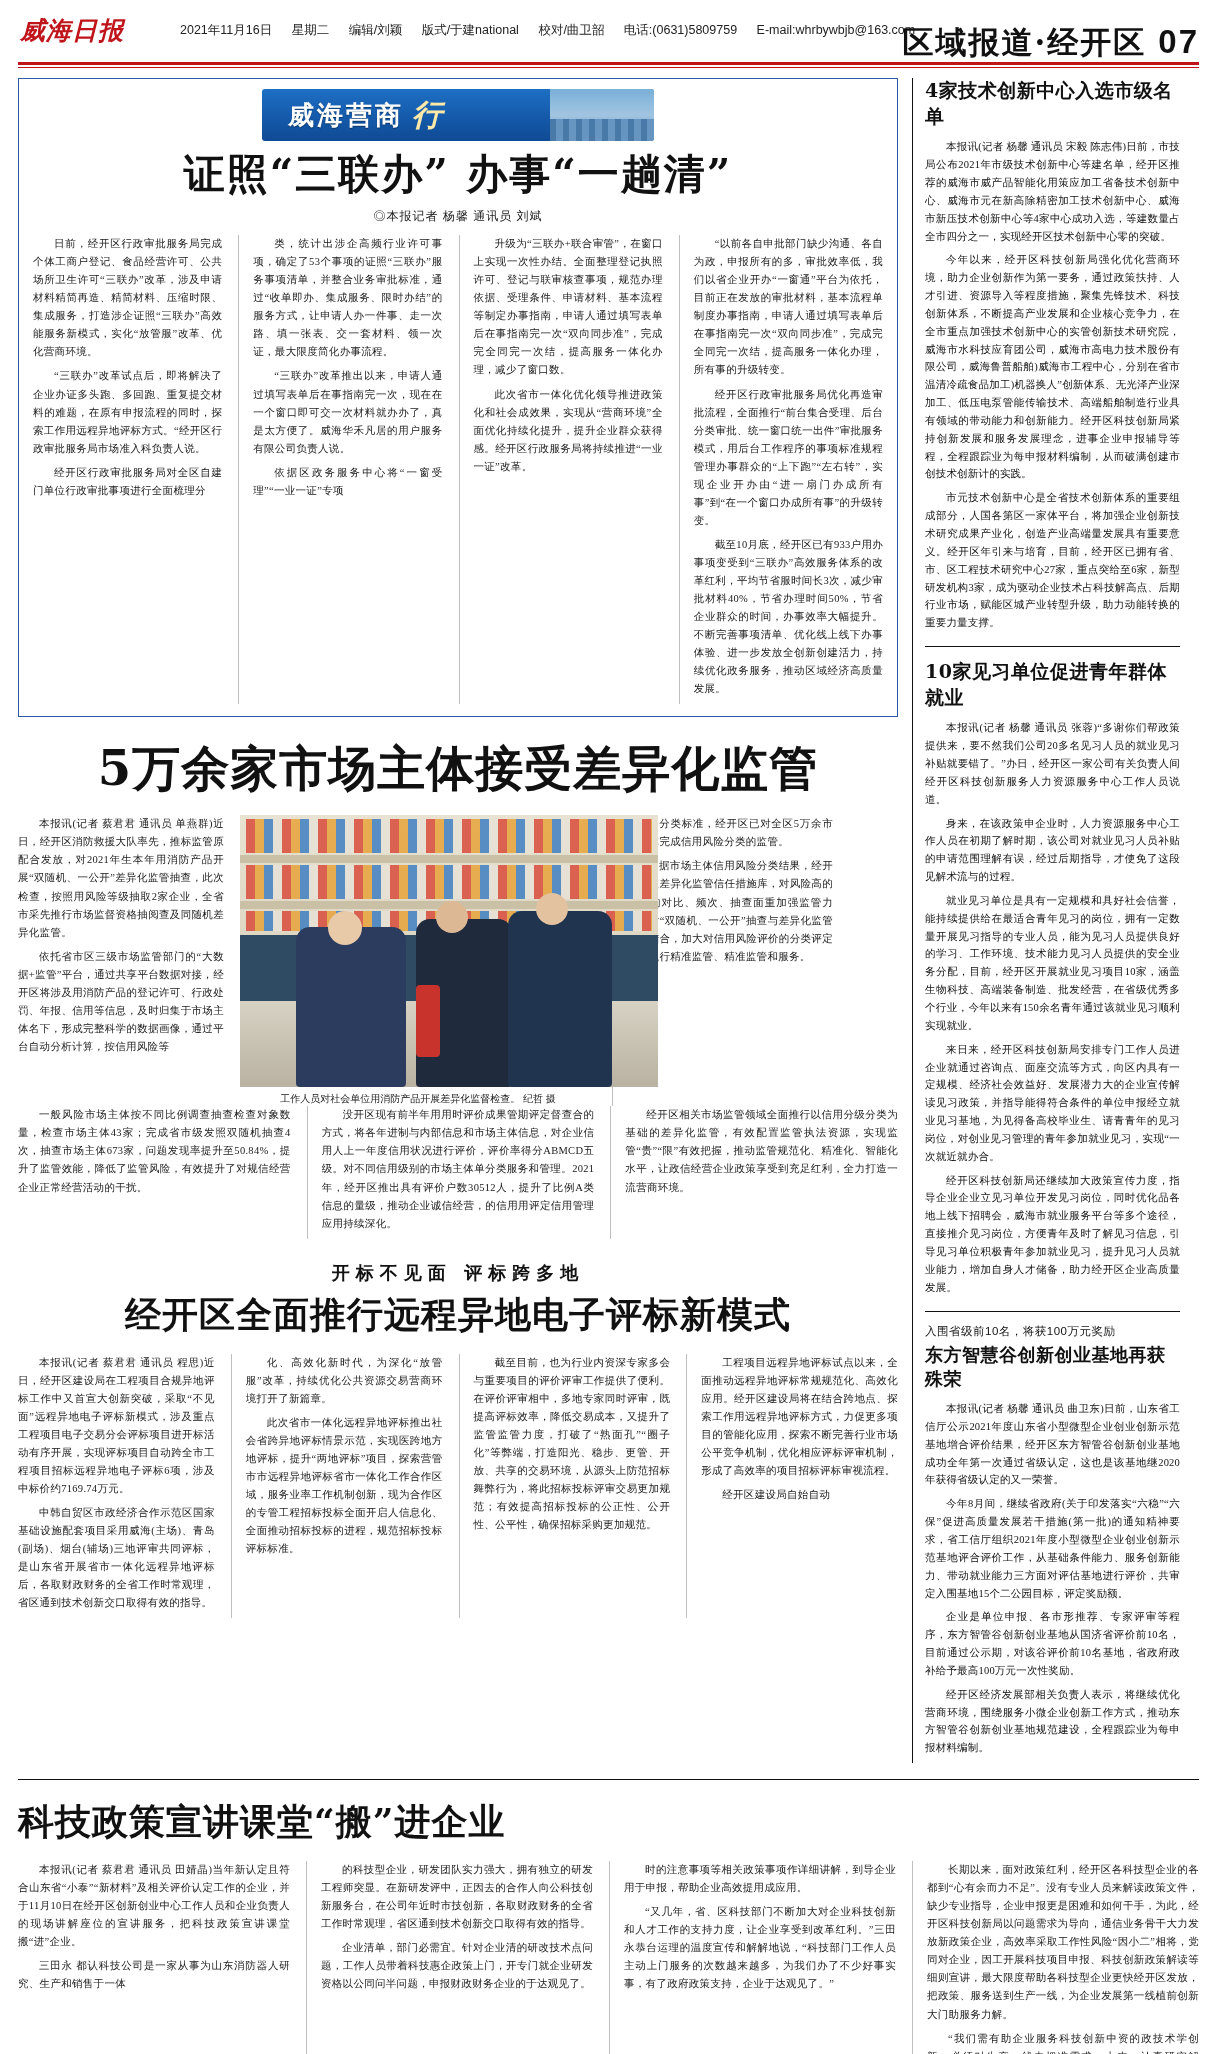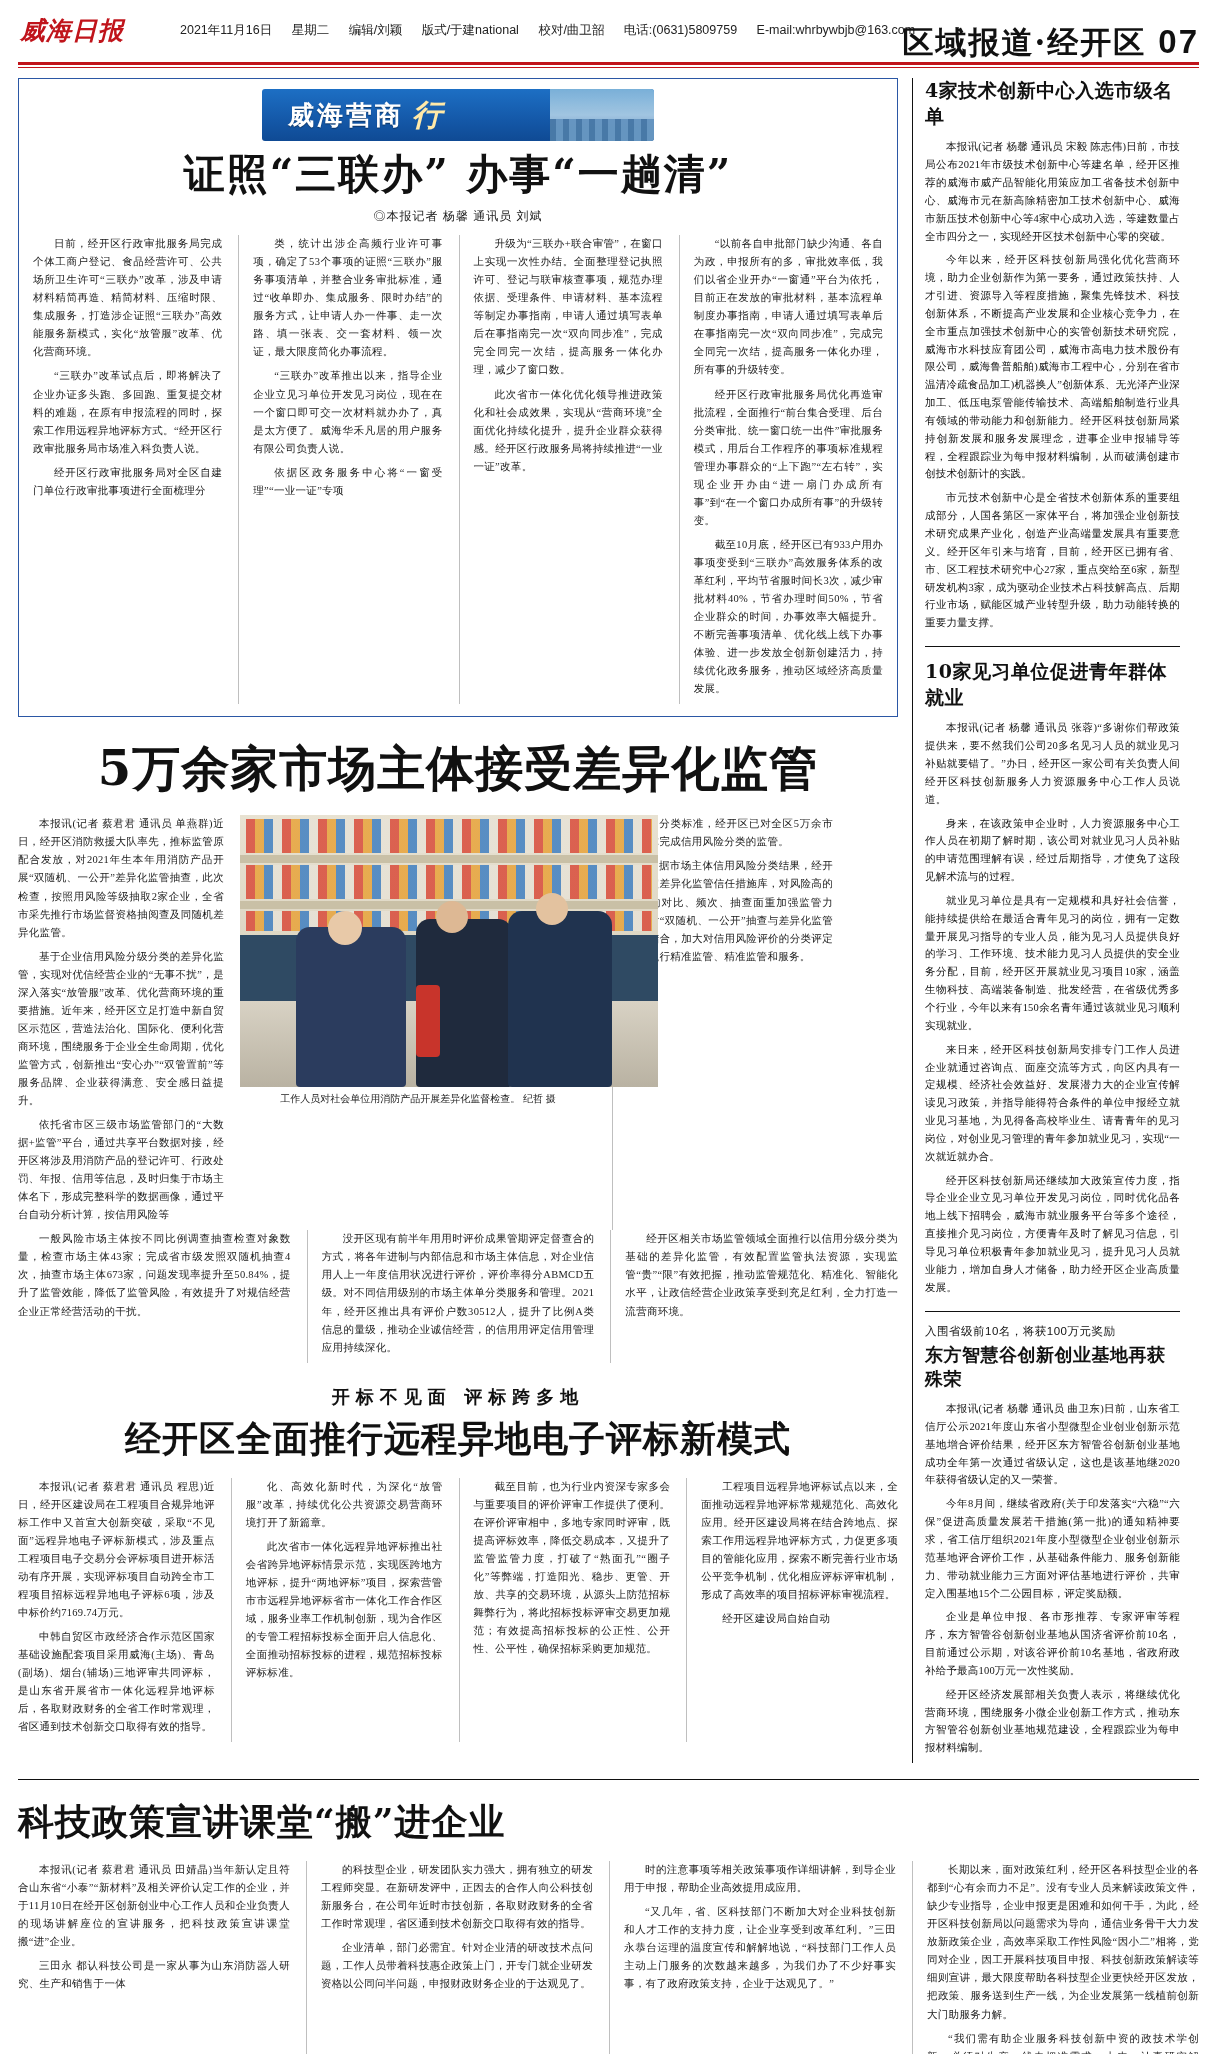--- a/index.html
+++ b/index.html
@@ -335,40 +335,39 @@
         <div class="headline1">证照“三联办” 办事“一趟清”</div>
         <div class="byline">◎本报记者 杨馨 通讯员 刘斌</div>
         <div class="cols3">
           <div>
             <p class="t">日前，经开区行政审批服务局完成个体工商户登记、食品经营许可、公共场所卫生许可“三联办”改革，涉及申请材料精简再造、精简材料、压缩时限、集成服务，打造涉企证照“三联办”高效能服务新模式，实化“放管服”改革、优化营商环境。</p>
             <p class="t">“三联办”改革试点后，即将解决了企业办证多头跑、多回跑、重复提交材料的难题，在原有申报流程的同时，探索工作用远程异地评标方式。“经开区行政审批服务局市场准入科负责人说。</p>
             <p class="t">经开区行政审批服务局对全区自建门单位行政审批事项进行全面梳理分</p>
           </div>
           <div class="col-sep">
             <p class="t">类，统计出涉企高频行业许可事项，确定了53个事项的证照“三联办”服务事项清单，并整合业务审批标准，通过“收单即办、集成服务、限时办结”的服务方式，让申请人办一件事、走一次路、填一张表、交一套材料、领一次证，最大限度简化办事流程。</p>
-            <p class="t">“三联办”改革推出以来，指导企业企业立见习单位开发见习岗位，现在在一个窗口即可交一次材料就办办了，真是太方便了。威海华禾凡居的用户服务有限公司负责人说。</p>
+            <p class="t">“三联办”改革推出以来，申请人通过填写表单后在事指南完一次，现在在一个窗口即可交一次材料就办办了，真是太方便了。威海华禾凡居的用户服务有限公司负责人说。</p>
             <p class="t">依据区政务服务中心将“一窗受理”“一业一证”专项</p>
           </div>
           <div class="col-sep">
             <p class="t">升级为“三联办+联合审管”，在窗口上实现一次性办结。全面整理登记执照许可、登记与联审核查事项，规范办理依据、受理条件、申请材料、基本流程等制定办事指南，申请人通过填写表单后在事指南完一次“双向同步准”，完成完全同完一次结，提高服务一体化办理，减少了窗口数。</p>
             <p class="t">此次省市一体化优化领导推进政策化和社会成效果，实现从“营商环境”全面优化持续化提升，提升企业群众获得感。经开区行政服务局将持续推进“一业一证”改革。</p>
           </div>
           <div class="col-sep">
             <p class="t">“以前各自申批部门缺少沟通、各自为政，申报所有的多，审批效率低，我们以省企业开办“一窗通”平台为依托，目前正在发放的审批材料，基本流程单制度办事指南，申请人通过填写表单后在事指南完一次“双向同步准”，完成完全同完一次结，提高服务一体化办理，所有事的升级转变。</p>
             <p class="t">经开区行政审批服务局优化再造审批流程，全面推行“前台集合受理、后台分类审批、统一窗口统一出件”审批服务模式，用后台工作程序的事项标准规程管理办事群众的“上下跑”“左右转”，实现企业开办由“进一扇门办成所有事”到“在一个窗口办成所有事”的升级转变。</p>
             <p class="t">截至10月底，经开区已有933户用办事项变受到“三联办”高效服务体系的改革红利，平均节省服时间长3次，减少审批材料40%，节省办理时间50%，节省企业群众的时间，办事效率大幅提升。不断完善事项清单、优化线上线下办事体验、进一步发放全创新创建活力，持续优化政务服务，推动区域经济高质量发展。</p>
           </div>
         </div>
       </div>
 
       <div class="headline2">5万余家市场主体接受差异化监管</div>
       <div class="story2">
         <div class="c">
           <p class="t">本报讯(记者 蔡君君 通讯员 单燕群)近日，经开区消防救援大队率先，推标监管原配合发放，对2021年生本年用消防产品开展“双随机、一公开”差异化监管抽查，此次检查，按照用风险等级抽取2家企业，全省市采先推行市场监督资格抽阅查及同随机差异化监管。</p>
-          <p class="t">基于企业信用风险分级分类的差异化监管，实现对优信经营企业的“无事不扰”，是深入落实“放管服”改革、优化营商环境的重要措施。近年来，经开区立足打造中新自贸区示范区，营造法治化、国际化、便利化营商环境，围绕服务于企业全生命周期，优化监管方式，创新推出“安心办”“双管置前”等服务品牌、企业获得满意、安全感日益提升。</p>
           <p class="t">依托省市区三级市场监管部门的“大数据+监管”平台，通过共享平台数据对接，经开区将涉及用消防产品的登记许可、行政处罚、年报、信用等信息，及时归集于市场主体名下，形成完整科学的数据画像，通过平台自动分析计算，按信用风险等</p>
         </div>
         <div class="photo-wrap">
           <div class="photo">
             <div class="shelf"></div>
             <div class="shelfline" style="top:40px"></div>
             <div class="shelfline" style="top:86px"></div>
             <div class="goods" style="left:6px;top:4px;right:6px;"></div>
             <div class="goods" style="left:6px;top:50px;right:6px;"></div>
             <div class="goods" style="left:6px;top:96px;right:6px;height:20px;"></div>

